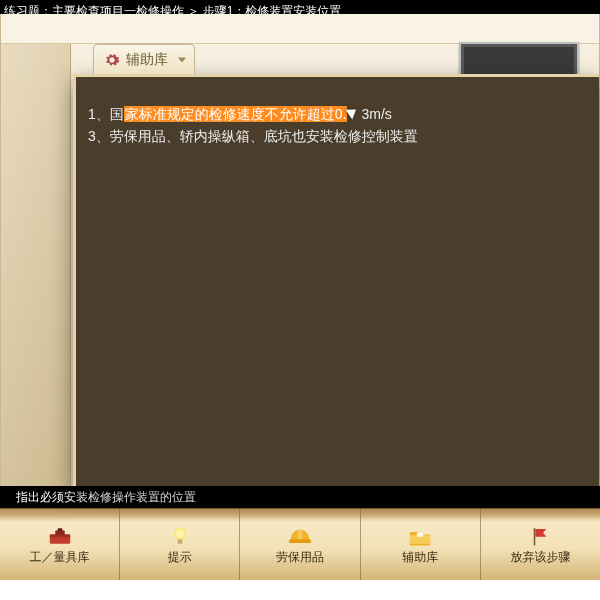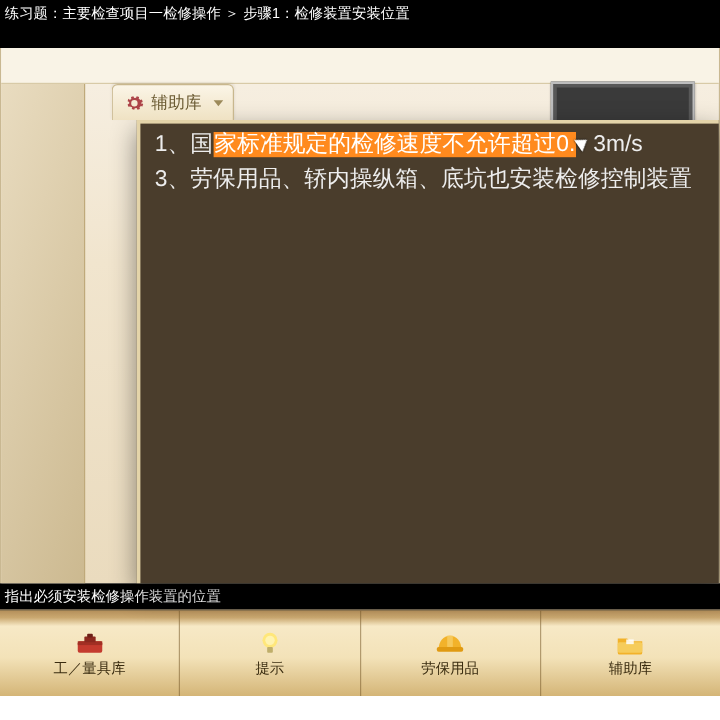--- a/index.html
+++ b/index.html
@@ -1,20 +1,20 @@
 <!DOCTYPE html>
 <html><head>
 <meta charset="utf-8">
 <style>
   * { box-sizing: border-box; margin: 0; padding: 0; }
   html, body { width: 600px; height: 600px; overflow: hidden; font-family: "Microsoft YaHei", SimSun, sans-serif; }
   body { background: #fff; display: flex; flex-direction: column; }
 
   .top-bar {
-    height: 40px;
+    height: 14px;
     background: #000;
     color: #fff;
     font-size: 12px;
     line-height: 22px;
     padding: 0 4px;
     overflow: hidden;
     white-space: nowrap;
   }
 
   .stage {
@@ -80,24 +80,23 @@
     left: 72px; right: 0;
     top: 60px;
     bottom: 0;
     background: #4a3d2c;
     border: 3px solid #e4d4a9;
     border-right: none;
     border-bottom: none;
     box-shadow: 0 8px 20px rgba(0,0,0,.45);
     z-index: 2;
     color: #ededed;
-    font-size: 19px;
-    padding: 3px 12px;
+    font-size: 14px;
+    padding: 27px 12px;
     line-height: 1.55;
-    margin-left: 41px;
   }
   .panel .line { white-space: nowrap; }
   .hl { background: #ff8a1e; color: #fff; padding: 0 1px; }
   .cursor {
     display: inline-block;
     width: 12px; height: 16px;
     vertical-align: -3px;
     margin: 0 1px;
     position: relative;
   }
@@ -111,21 +110,21 @@
     transform: rotate(-35deg);
     filter: drop-shadow(0 0 1px #000);
   }
 
   .hint-bar {
     height: 22px;
     background: #000;
     color: #fff;
     font-size: 12px;
     line-height: 22px;
-    padding: 0 4px;
+    padding: 0 16px;
   }
 
   .toolbar {
     height: 72px;
     background: linear-gradient(#b5905b 0%, #caa870 8%, #f7e9c6 18%, #f3e2b8 55%, #d4b577 100%);
     border-top: 1px solid #7a5c2d;
     display: flex;
     align-items: stretch;
   }
   .tb-btn {
@@ -205,15 +204,22 @@
     <span class="tb-label">劳保用品</span>
   </div>
   <div class="tb-btn">
     <svg class="tb-icon" viewBox="0 0 32 28">
       <path d="M3 9h10l3 3h13v12a2 2 0 01-2 2H5a2 2 0 01-2-2V9z" fill="#f2b22a"></path>
       <rect x="3" y="13" width="26" height="11" rx="2" fill="#f6cc5b"></rect>
       <rect x="12" y="10" width="8" height="5" fill="#fff" opacity=".85"></rect>
     </svg>
     <span class="tb-label">辅助库</span>
   </div>
+  <div class="tb-btn">
+    <svg class="tb-icon" viewBox="0 0 32 28">
+      <rect x="8" y="4" width="2" height="22" fill="#7a5c2d"></rect>
+      <path d="M10 5h14l-4 5 4 5H10z" fill="#d23b2e"></path>
+    </svg>
+    <span class="tb-label">放弃该步骤</span>
+  </div>
 </div>
 
 <div class="bottom-gap"></div>
 
 </body></html>

